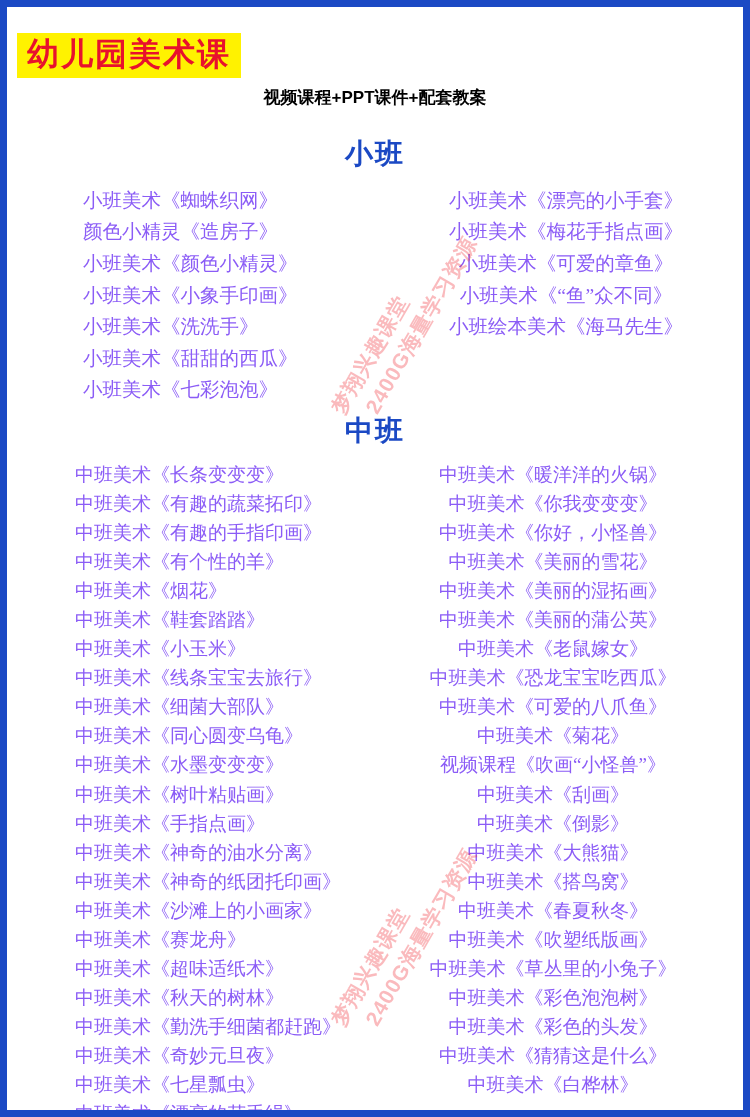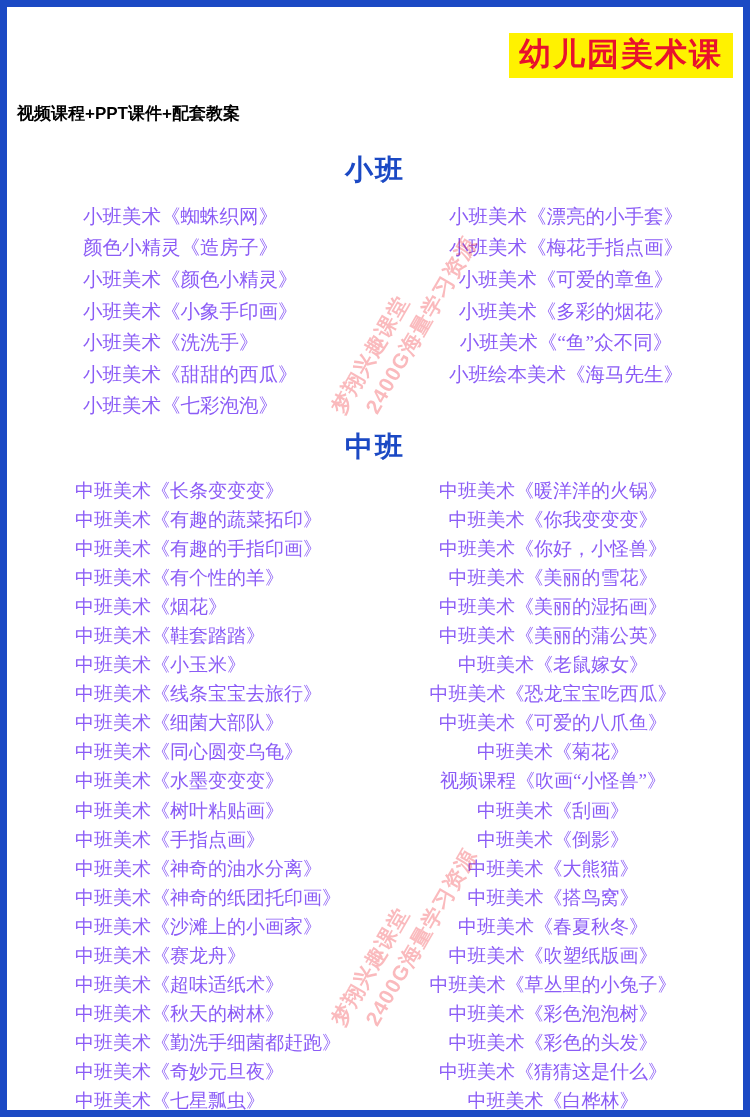--- a/index.html
+++ b/index.html
@@ -23,36 +23,36 @@
     overflow: hidden;
   }
   .inner {
     position: relative;
     width: 100%;
     height: 100%;
     box-sizing: border-box;
     padding: 18px 10px 0 10px;
   }
   .title-wrap {
-    text-align: right;
+    text-align: left;
     margin-top: 8px;
   }
   .title {
     display: inline-block;
     background: #fff200;
     color: #e8112d;
     font-size: 32px;
     font-weight: bold;
     letter-spacing: 2px;
     padding: 3px 10px 5px 10px;
     line-height: 1.15;
   }
   .subtitle {
-    text-align: left;
-    margin-top: 24px;
+    text-align: center;
+    margin-top: 8px;
     font-size: 17px;
     font-weight: bold;
     color: #000000;
     letter-spacing: 0px;
   }
   .section-head {
     text-align: center;
     color: #1b49c4;
     font-size: 28px;
     font-weight: bold;
@@ -142,21 +142,20 @@
         <div class="entry">小班美术《颜色小精灵》</div>
         <div class="entry">小班美术《小象手印画》</div>
         <div class="entry">小班美术《洗洗手》</div>
         <div class="entry">小班美术《甜甜的西瓜》</div>
         <div class="entry">小班美术《七彩泡泡》</div>
       </div>
       <div class="col col-right">
         <div class="entry">小班美术《漂亮的小手套》</div>
         <div class="entry">小班美术《梅花手指点画》</div>
         <div class="entry">小班美术《可爱的章鱼》</div>
-        <div class="entry">小班美术《多彩的烟花》</div>
         <div class="entry">小班美术《“鱼”众不同》</div>
         <div class="entry">小班绘本美术《海马先生》</div>
       </div>
     </div>
 
     <div class="section-head sh-mid">中班</div>
     <div class="cols mid-class">
       <div class="col col-left">
         <div class="entry">中班美术《长条变变变》</div>
         <div class="entry">中班美术《有趣的蔬菜拓印》</div>

